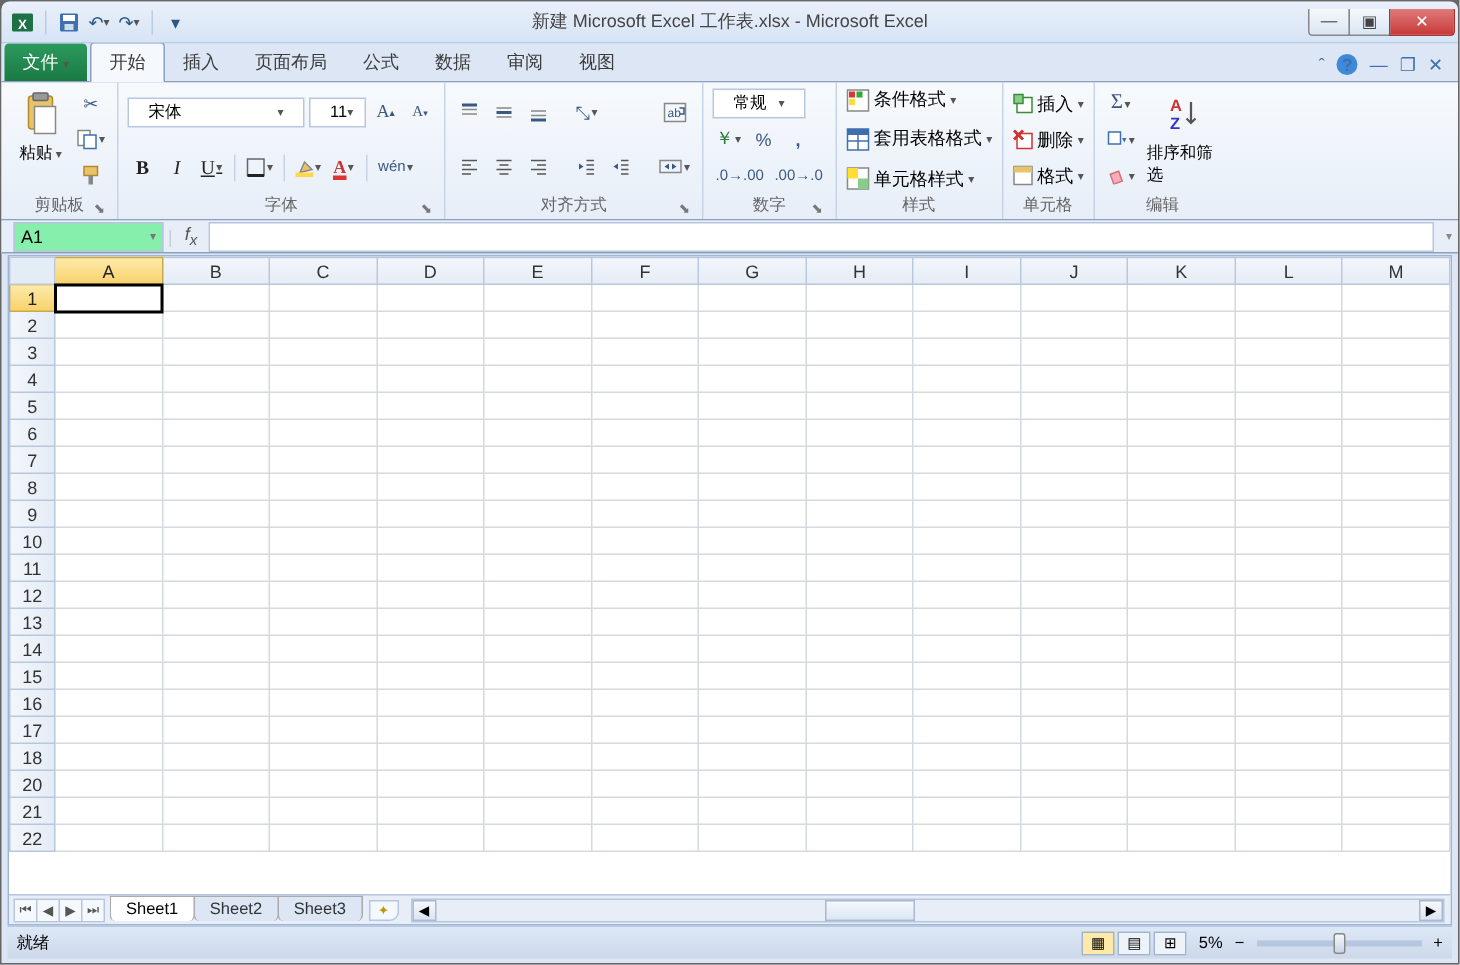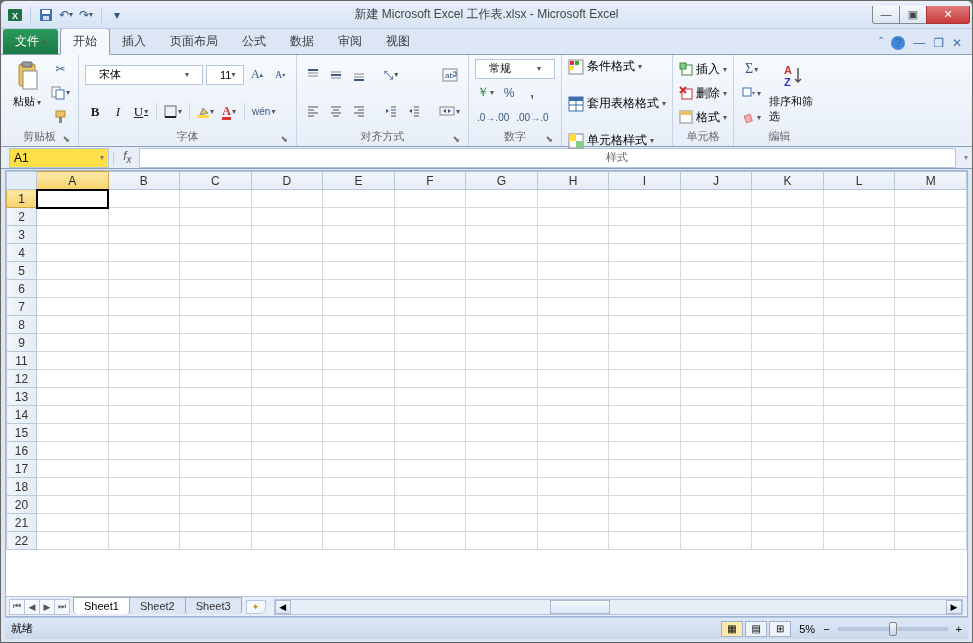--- a/index.html
+++ b/index.html
@@ -40,21 +40,21 @@
   .iconbtn .dd{margin-left:1px;}
   .bold{font-weight:bold;font-family:"Times New Roman",serif;font-size:13px;color:#222;}
   .italic{font-style:italic;font-family:"Times New Roman",serif;font-size:13px;color:#222;}
   .underline{text-decoration:underline;font-family:"Times New Roman",serif;font-size:13px;color:#222;}
   .underbar{display:inline-block;position:relative;}
   .underbar::after{content:"";position:absolute;left:0;right:0;bottom:-1px;height:3px;}
   .underbar.red::after{background:#d33;}
   .underbar.yellow::after{background:#ffd94a;}
   
   .formula-bar{ height:22px; background:#e7eef8; border-bottom:1px solid #8ba0bc; display:flex; align-items:center; font-size:12px;}
-  .name-box{ width:100px; height:20px; border:1px solid #b6c6de; background:#fde047; margin:0 3px 0 8px; display:flex; align-items:center; padding:0 4px; text-align:center; justify-content:center;}
+  .name-box{ width:100px; height:20px; border:1px solid #b6c6de; background:#86efac; margin:0 3px 0 8px; display:flex; align-items:center; padding:0 4px; text-align:center; justify-content:center;}
   .name-box .dd{margin-left:auto; color:#777;}
   .fx{padding:0 8px; color:#555; font-style:italic;}
   .formula-input{flex:1; height:20px; border:1px solid #b6c6de; border-left:1px solid #b6c6de; background:#fff; margin-right:4px;}
   
   .sheet-area{ flex:1; display:flex; flex-direction:column; background:#fff; overflow:hidden; border:1px solid #9db4d2; margin: 1px 4px 0 4px;}
   .grid{ flex:1; overflow:hidden; position:relative;}
   table.g{ border-collapse:collapse; width:100%; table-layout:fixed; font-size:12px;}
   table.g th, table.g td{ border:1px solid #d4d9e0; height:17px; padding:0;}
   table.g th{ background:linear-gradient(#f3f6fb,#e4ecf6); font-weight:normal; color:#333; height:18px; border-color:#b9c7da;}
   table.g th.rowh{ width:30px; background:linear-gradient(90deg,#f3f6fb,#e4ecf6); text-align:center;}
@@ -306,41 +306,41 @@
               <span class="dd">▾</span>
             </span>
         </div>
       </div>
       <div class="label"><span>对齐方式</span><span class="launcher">⬊</span></div>
     </div>
 
     <div class="group">
       <div class="body">
         <div class="col">
-          <span class="ctrl" style="width:80px;">
+          <span class="ctrl" style="width:62px;">
               <span>常规</span>
               <span class="dd" style="margin-left:auto;">▾</span>
             </span>
           <div class="row">
             <span class="iconbtn" style="color:#2a7a3a;">￥<span class="dd">▾</span></span>
             <span class="iconbtn">%</span>
             <span class="iconbtn" style="font-weight:bold;">,</span>
           </div>
           <div class="row">
             <span class="iconbtn" style="font-size:10px;">.0→.00</span>
             <span class="iconbtn" style="font-size:10px;">.00→.0</span>
           </div>
         </div>
       </div>
       <div class="label"><span>数字</span><span class="launcher">⬊</span></div>
     </div>
 
     <div class="group">
       <div class="body">
-        <div class="col" style="gap:20px;">
+        <div class="col" style="gap:9px;">
           <div class="row">
             <svg width="16" height="16">
                 <rect x="1" y="1" width="14" height="14" fill="#fff" stroke="#888"></rect>
                 <rect x="2" y="2" width="4" height="4" fill="#d33"></rect>
                 <rect x="7" y="2" width="4" height="4" fill="#3a3"></rect>
                 <rect x="2" y="7" width="4" height="4" fill="#fd3"></rect>
               </svg>
             <span>条件格式</span>
               <span class="dd">▾</span>
           </div>
@@ -603,20 +603,36 @@
               <td></td>
               <td></td>
               <td></td>
               <td></td>
               <td></td>
               <td></td>
               <td></td>
               <td></td>
             </tr>
             <tr>
+              <th class="rowh">10</th>
+              <td></td>
+              <td></td>
+              <td></td>
+              <td></td>
+              <td></td>
+              <td></td>
+              <td></td>
+              <td></td>
+              <td></td>
+              <td></td>
+              <td></td>
+              <td></td>
+              <td></td>
+            </tr>
+            <tr>
               <th class="rowh">11</th>
               <td></td>
               <td></td>
               <td></td>
               <td></td>
               <td></td>
               <td></td>
               <td></td>
               <td></td>
               <td></td>

